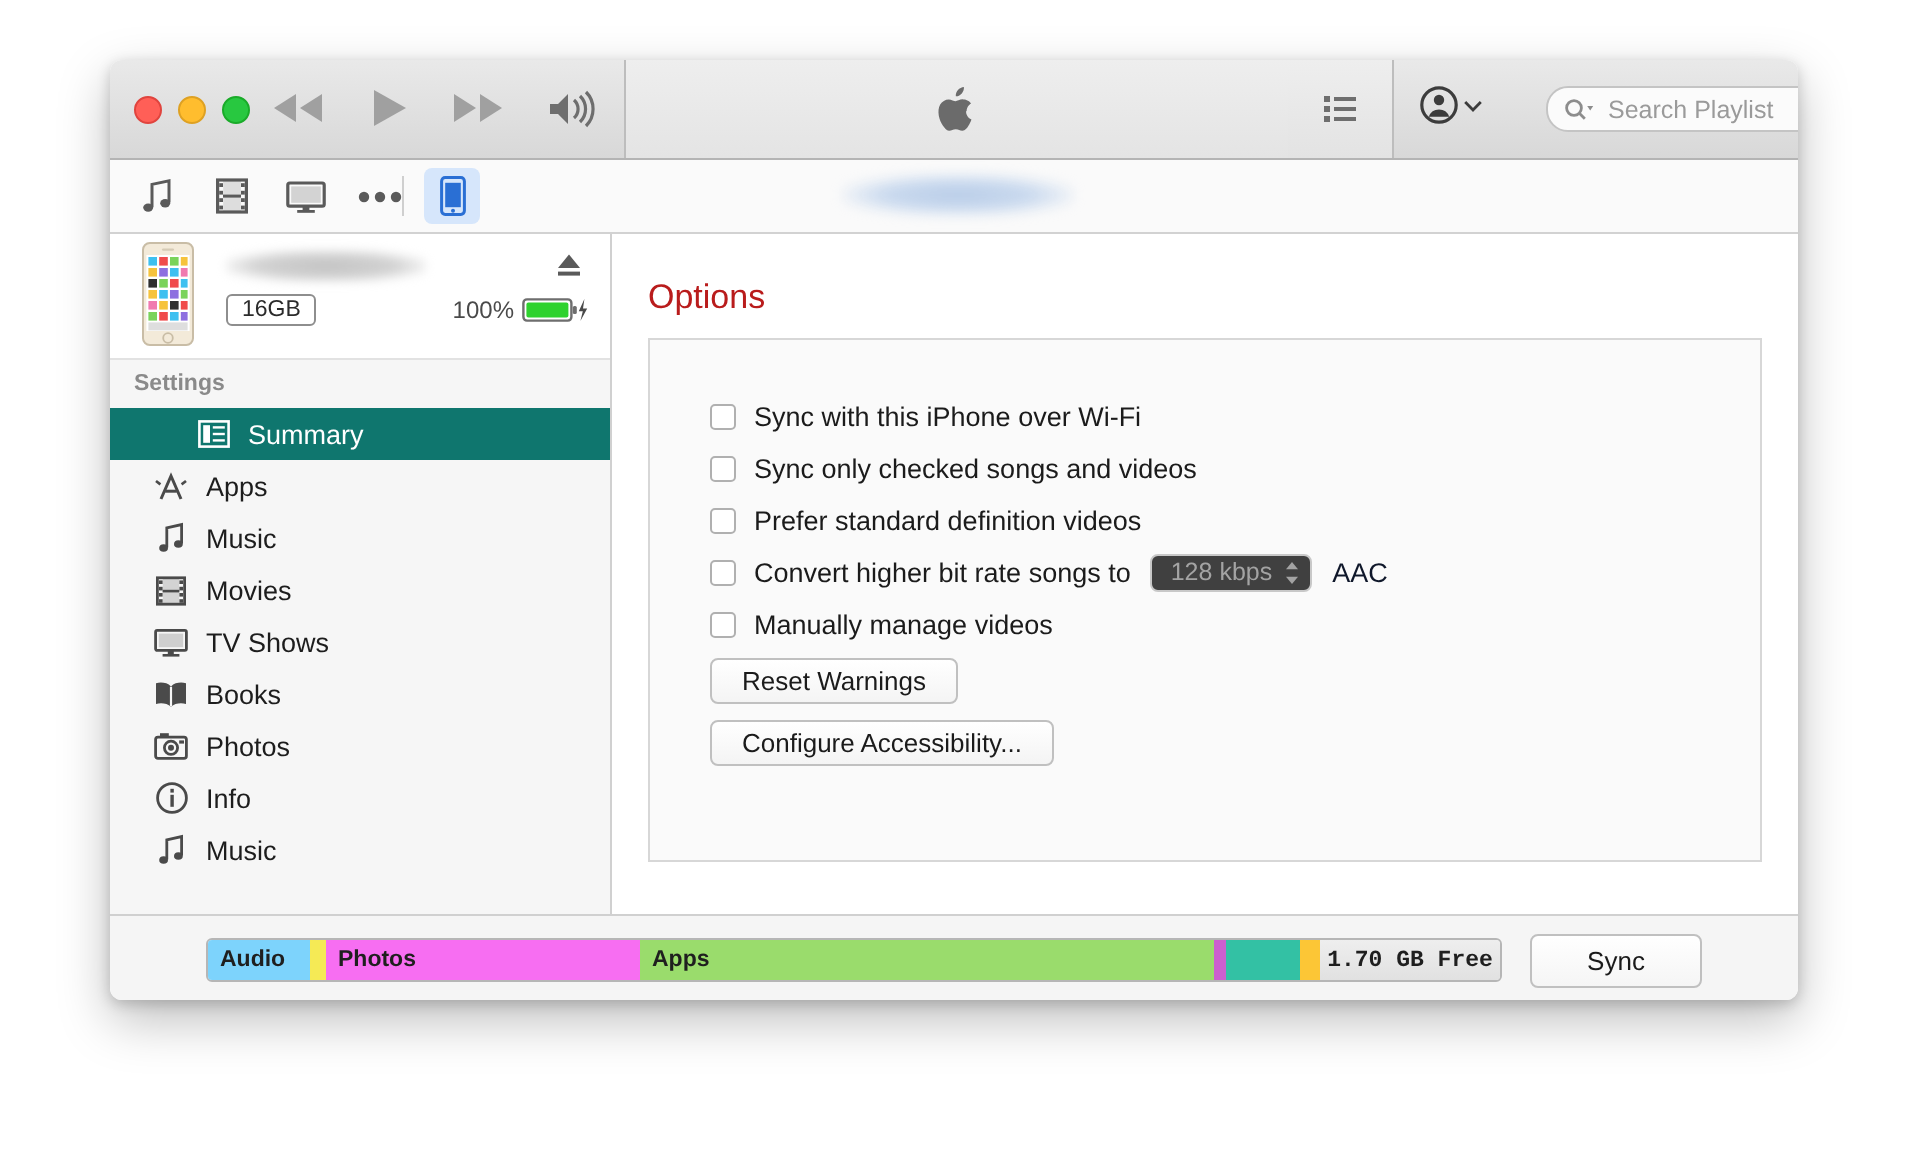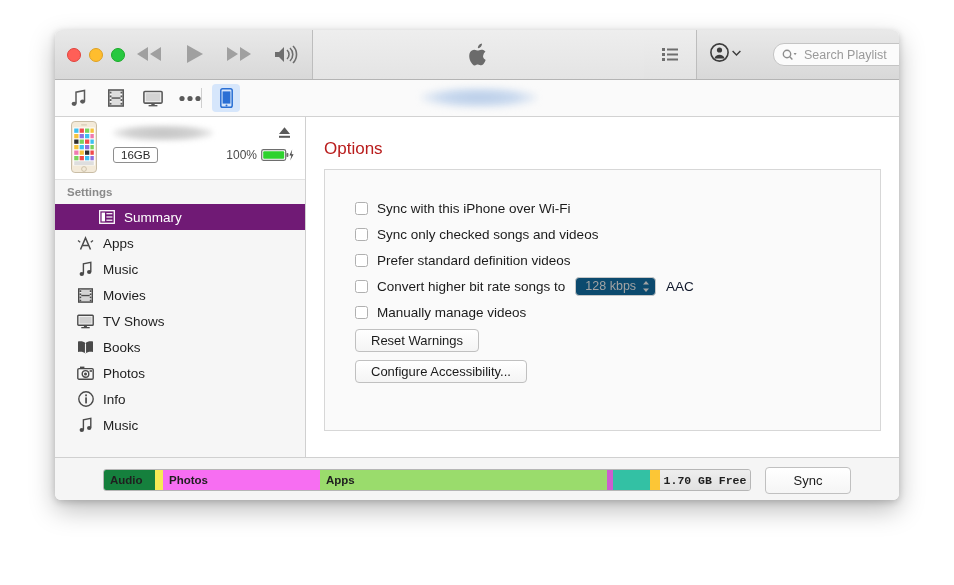--- a/index.html
+++ b/index.html
@@ -89,21 +89,21 @@
   .batt-pct{font-size:12px;color:#4a4a4a;}
 
   .sechead{
     height:24px;display:flex;align-items:center;padding-left:12px;
     font-size:11.5px;font-weight:bold;color:#8a8a8a;
   }
   .navitem{
     height:26px;display:flex;align-items:center;padding-left:22px;gap:9px;
     font-size:13.5px;color:#1d1d1d;
   }
-  .navitem.selected{background:#701a75;color:#fff;padding-left:43px;}
+  .navitem.selected{background:#0f766e;color:#fff;padding-left:43px;}
   .navicon{width:17px;height:17px;display:flex;align-items:center;justify-content:center;}
 
   
   .main{position:relative;flex:1;background:#fff;}
   .pane-title{position:absolute;left:18px;top:22px;font-size:17px;color:#b91c1c;}
   .optbox{
     position:absolute;left:18px;top:52px;right:18px;height:262px;
     border:1px solid #d7d7d7;background:#fafafa;box-sizing:border-box;
   }
   .optlist{position:absolute;left:30px;top:25px;right:16px;}
@@ -115,21 +115,21 @@
   .cb.checked{
     background:#2a7cea;border-color:#2169cf;position:relative;
   }
   .cb.checked:after{
     content:"";position:absolute;left:4px;top:1px;width:3px;height:7px;
     border:solid #fff;border-width:0 2px 2px 0;transform:rotate(42deg);
   }
   .optlabel{font-size:13.5px;color:#1b1b1b;margin-left:9px;}
   .bitrate{
     margin-left:10px;display:inline-flex;align-items:center;gap:6px;
-    border:1px solid #c8c8c8;border-radius:4px;background:#0c4a6e;
+    border:1px solid #c8c8c8;border-radius:4px;background:#404040;
     padding:2px 5px 2px 9px;height:19px;box-sizing:border-box;
   }
   .bitrate-val{font-size:12.5px;color:#a3a3a3;}
   .aac{margin-left:10px;font-size:13.5px;color:#0f172a;}
   .btnrow{margin-top:4px;}
   .pbtn{
     display:inline-block;border:1px solid #c0c0c0;border-radius:4px;
     background:linear-gradient(180deg,#ffffff 0%,#f4f4f4 100%);
     font-size:13px;color:#1b1b1b;padding:3px 15px;
   }
@@ -508,21 +508,21 @@
               <span class="pbtn">Configure Accessibility...</span>
             </div>
 
           </div>
         </div>
       </div>
     </div>
 
     <div class="bottombar">
       <div class="capbar">
-        <div class="seg" style="width:51px;background:#15803d;">
+        <div class="seg" style="width:51px;background:#7dd3fc;">
           <span>Audio</span>
         </div>
         <div class="seg" style="width:8px;background:#f5ea55;"></div>
         <div class="seg" style="width:157px;background:#f76ef2;">
           <span>Photos</span>
         </div>
         <div class="seg" style="width:287px;background:#9adc6c;">
           <span>Apps</span>
         </div>
         <div class="seg" style="width:6px;background:#cc5fcf;"></div>

